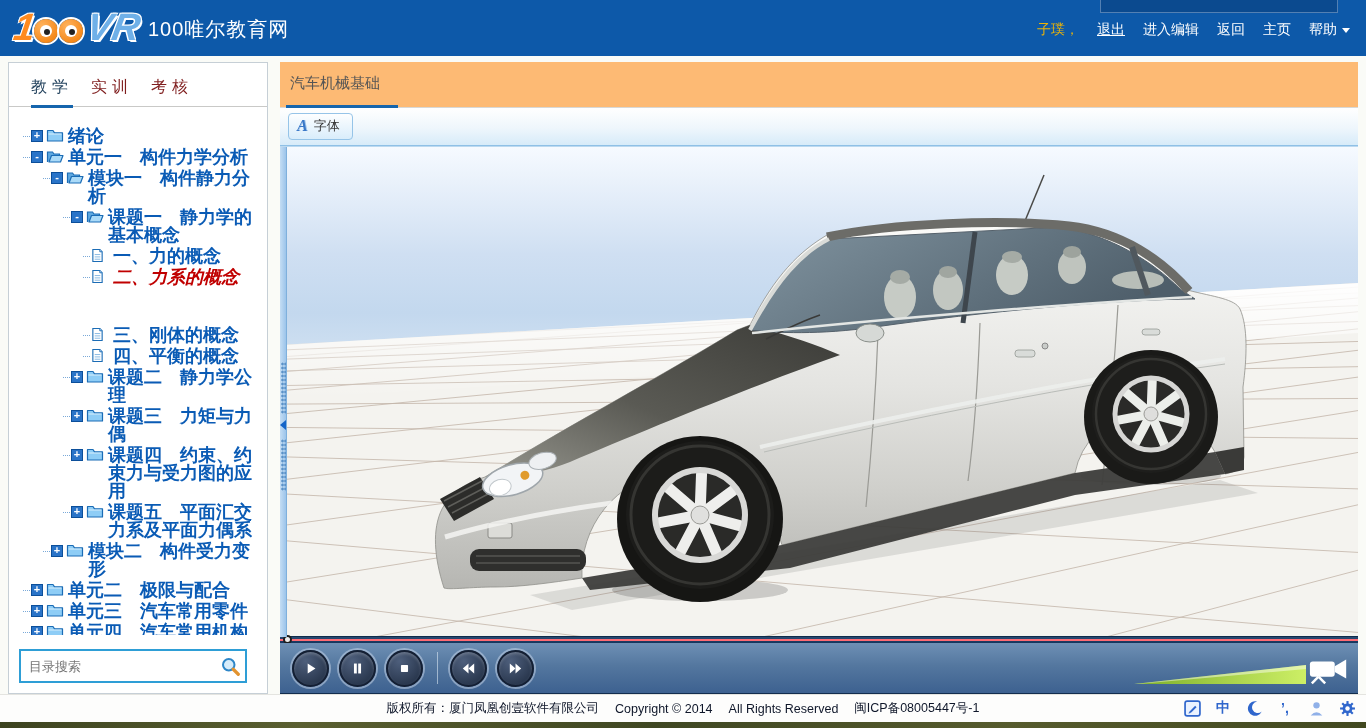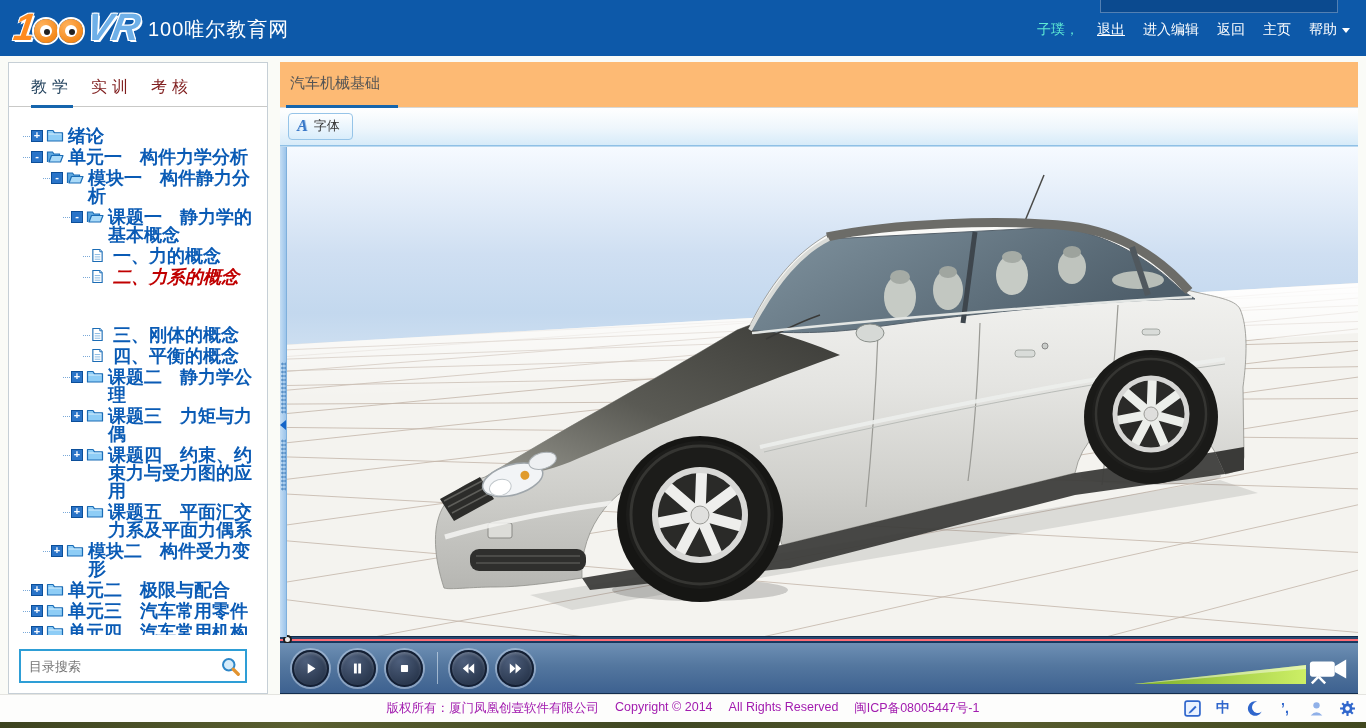--- a/index.html
+++ b/index.html
@@ -17,21 +17,21 @@
   .logo-one { transform:skewX(-8deg); }
   .logo-eye { display:inline-block; width:24px; height:24px; margin:6px 0 0 1px; border-radius:50%;
     background:radial-gradient(circle at 35% 30%, #ffb35e, #f07800); box-shadow:0 0 0 2px #fff; position:relative; }
   .logo-eye::after { content:""; position:absolute; left:6px; top:6px; width:12px; height:12px; border-radius:50%;
     background:#fff; box-shadow:inset -3px -3px 0 2px rgba(0,0,0,0); }
   .logo-eye::before { content:""; position:absolute; left:10px; top:10px; width:6px; height:6px; border-radius:50%; background:#222; z-index:2; }
   .logo-vr { font-size:38px; margin-left:4px; color:#6fb0e8; transform:skewX(-10deg);
     text-shadow:-1px -1px 0 #fff,1px -1px 0 #fff,-1px 1px 0 #fff,2px 2px 0 #fff; }
   .site-title { position:absolute; left:148px; top:16px; font-size:20px; color:#ffffff; letter-spacing:1px; }
   .header-links { position:absolute; right:16px; top:21px; display:flex; align-items:center; gap:18px; font-size:14px; }
-  .user-name { color:#5eead4; }
+  .user-name { color:#eab308; }
   .hlink { color:#ffffff; cursor:pointer; text-decoration:none; display:flex; align-items:center; }
   .hlink.underline { text-decoration:underline; }
   .chev { display:inline-block; width:0; height:0; margin-left:5px; border-left:4px solid transparent;
     border-right:4px solid transparent; border-top:5px solid #fff; }
 
   
   .sidebar { position:absolute; left:8px; top:62px; width:260px; height:632px; background:#fff;
     border:1px solid #c6cfd6; }
   .side-tabs { position:relative; display:flex; gap:18px; padding:14px 0 0 22px; height:44px;
     border-bottom:1px solid #c9c9c7; }
@@ -88,21 +88,21 @@
     box-shadow:0 0 0 2px rgba(195,210,230,.55), inset 0 2px 3px rgba(255,255,255,.22);
     display:flex; align-items:center; justify-content:center; }
   .pbtn svg { width:17px; height:17px; }
   .psep { width:1px; height:32px; background:rgba(230,240,250,.55); margin:0 12px 0 4px; }
   .wedge { position:absolute; right:52px; bottom:7px; width:172px; height:22px; cursor:pointer; }
   .camera { position:absolute; right:8px; bottom:8px; width:42px; height:30px; cursor:pointer; }
 
   
   .footer { position:absolute; left:0; bottom:6px; width:1366px; height:28px; background:#fdfdfc;
     border-top:1px solid #e4e4e0; display:flex; align-items:center; justify-content:center; }
-  .foot-text { display:flex; gap:16px; font-size:12.5px; color:#a21caf; }
+  .foot-text { display:flex; gap:16px; font-size:12.5px; color:#0f172a;align-items:center; }
   .tray { position:absolute; right:10px; top:4px; display:flex; align-items:center; gap:13px; }
   .tray-item { width:18px; height:18px; display:flex; align-items:center; justify-content:center; cursor:pointer;
     color:#2f66cc; font-weight:bold; font-size:14px; }
   .bottom-strip { position:absolute; left:0; bottom:0; width:1366px; height:6px;
     background:linear-gradient(90deg,#3c431f,#5a5f30 22%,#3f4722 48%,#565b2d 74%,#41481f); }
 </style>
 </head>
 <body>
 
 <div id="app">

